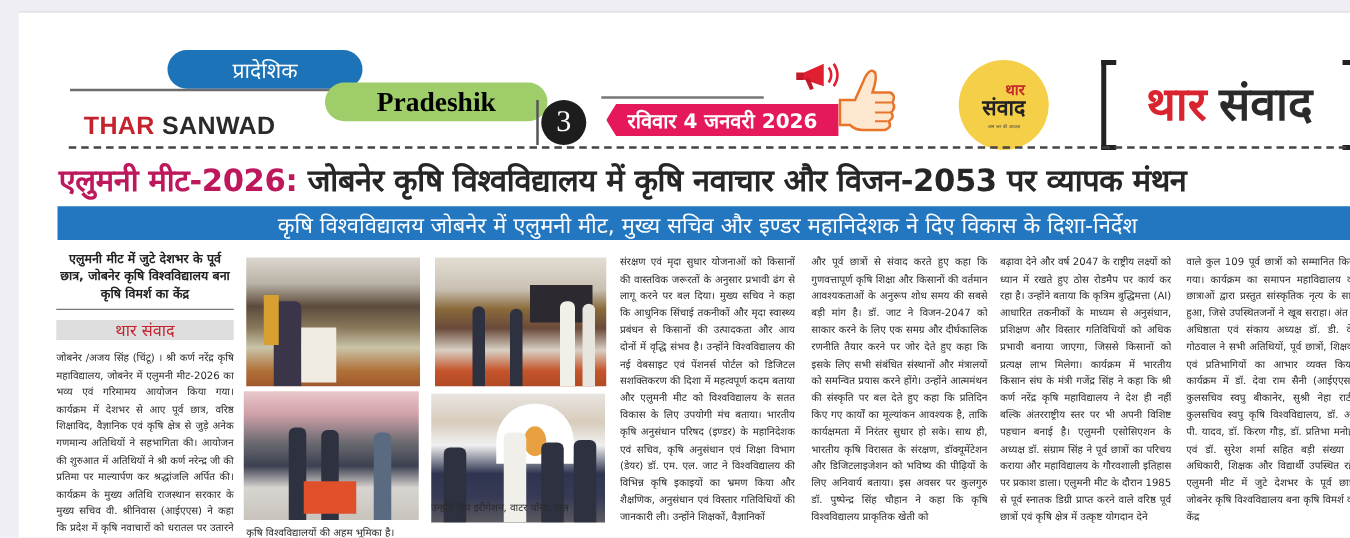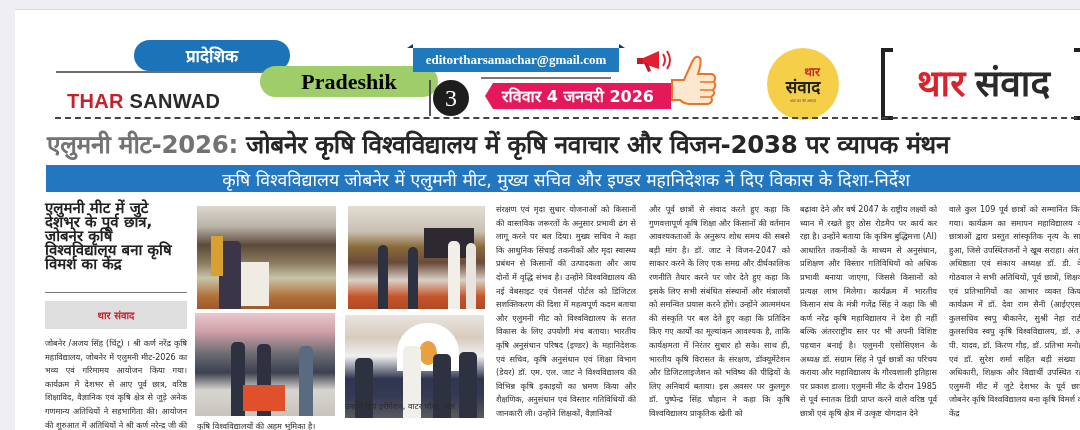--- a/index.html
+++ b/index.html
@@ -1,21 +1,21 @@
 <!DOCTYPE html>
 <html><head>
 <meta charset="utf-8">
 <style>
   * { box-sizing: border-box; margin: 0; padding: 0; }
   html, body { width: 1080px; height: 430px; overflow: hidden; background: #efeef4; }
   body { position: relative; font-family: "DejaVu Sans", sans-serif; }
   .page { position: absolute; left: 15px; top: 9px; width: 1065px; height: 421px; background: #ffffff; border-top: 1px solid #d8d8de; }
 
   
-  .pill-hindi { position: absolute; left: 119px; top: 30px; width: 156px; height: 31px; background: #1c73b8; border-radius: 16px; color: #fff; font-family: "DejaVu Sans", sans-serif; font-weight: bold; font-size: 17px; display: flex; align-items: center; justify-content: center; }
+  .pill-hindi { position: absolute; left: 119px; top: 30px; width: 156px; height: 31px; background: #1c73b8; border-radius: 16px; color: #fff; font-family: "DejaVu Sans", sans-serif; font-weight: normal; font-size: 17px; display: flex; align-items: center; justify-content: center; }
   .rule-under-pill { position: absolute; left: 41px; top: 61px; width: 228px; height: 2px; background: #6d6d6d; }
   .brand-en { position: absolute; left: 52px; top: 80px; font-family: Liberation Sans, sans-serif; font-weight: bold; font-size: 20px; letter-spacing: 0.3px; }
   .brand-en .red { color: #c4232d; }
   .brand-en .black { color: #2a2a2a; }
   .pill-en { position: absolute; left: 245px; top: 56px; width: 178px; height: 31px; background: #9fcd6a; border-radius: 16px; color: #000000; font-family: "Liberation Serif", serif; font-weight: bold; font-size: 22px; display: flex; align-items: center; justify-content: center; }
   .vsep { position: absolute; left: 414px; top: 70px; width: 2px; height: 36px; background: #555; }
   .page-num { position: absolute; left: 418px; top: 70px; width: 36px; height: 36px; border-radius: 50%; background: #1d1d1d; color: #fff; font-family: "Liberation Serif", serif; font-size: 24px; display: flex; align-items: center; justify-content: center; }
   .email-ribbon { position: absolute; left: 398px; top: 38px; width: 206px; height: 24px; background: #1e79bd; color: #fff; font-family: "Liberation Serif", serif; font-weight: bold; font-size: 13px; display: flex; align-items: center; justify-content: center; }
   .email-ribbon:before, .email-ribbon:after { content: ""; position: absolute; top: -4px; border-bottom: 4px solid #0e3e66; }
   .email-ribbon:before { left: -6px; border-left: 6px solid transparent; }
@@ -31,28 +31,28 @@
   .logo-box { position: absolute; left: 866px; top: 38px; width: 205px; height: 66px; display: flex; align-items: center; justify-content: center; font-weight: bold; font-size: 37px; }
   .logo-box:before, .logo-box:after { content: ""; position: absolute; top: 0; width: 8px; height: 64px; border: 4px solid #222; }
   .logo-box:before { left: 0; border-right: none; }
   .logo-box:after { right: 0; border-left: none; }
   .logo-box .red { color: #d9242f; margin-right: 10px; }
   .logo-box .black { color: #2a2a2a; }
   .dash-rule { position: absolute; left: 40px; top: 107px; width: 1032px; height: 0; border-top: 2px dashed #444; }
 
   
   .headline { position: absolute; left: 32px; top: 119px; width: 1040px; font-size: 24.5px; font-weight: bold; white-space: nowrap; letter-spacing: -0.3px; line-height: 32px; }
-  .headline .hl-red { color: #737373; }
+  .headline .hl-red { color: #be185d; }
   .headline .hl-black { color: #262626; }
   .subhead { position: absolute; left: 31px; top: 155px; width: 1040px; height: 27px; background: #2377c0; color: #fff; font-size: 17.5px; display: flex; align-items: center; justify-content: center; white-space: nowrap; }
 
   
   .left-col { position: absolute; left: 30px; top: 191px; width: 142px; }
-  .left-title { text-align: left; font-size: 15px; font-weight: bold; color: #222; line-height: 14px; padding-bottom: 21px; border-bottom: 1px solid #777; }
-  .byline-bar { margin-top: 8px; height: 28px; background: #dedede; display: flex; align-items: center; justify-content: center; font-size: 10px; font-weight: bold; color: #c4232d; }
+  .left-title { text-align: center; font-size: 10px; font-weight: bold; color: #222; line-height: 14px; padding-bottom: 4px; border-bottom: 1px solid #777; }
+  .byline-bar { margin-top: 8px; height: 16px; background: #dedede; display: flex; align-items: center; justify-content: center; font-size: 13px; font-weight: normal; color: #c4232d; }
   .body-text { font-size: 8.1px; line-height: 13.6px; color: #2b2b2b; text-align: justify; }
   .left-col .body-text { margin-top: 8px; }
 
   
   .photo { position: absolute; overflow: hidden; }
   .photo-1 { left: 182px; top: 196px; width: 139px; height: 103px; background: linear-gradient(180deg,#dcd6ce 0%,#b9b2a6 20%,#5c4a3c 38%,#8a7a5c 55%,#c9c4a8 70%,#b07038 88%,#a0582b 100%); }
   .photo-2 { left: 333px; top: 196px; width: 137px; height: 103px; background: linear-gradient(180deg,#e3ddd3 0%,#c8c0b2 25%,#8a6a3a 40%,#6a4a3a 55%,#d8d0c4 72%,#c5542a 88%,#b04a25 100%); }
   .photo-3 { left: 180px; top: 303px; width: 140px; height: 103px; background: linear-gradient(180deg,#e8c8cc 0%,#d0a0a8 18%,#6a6a70 40%,#3c4050 58%,#d8d4d0 75%,#c8c4bc 100%); }
   .photo-4 { left: 330px; top: 305px; width: 139px; height: 103px; background: linear-gradient(180deg,#e8e4e0 0%,#d8ccbc 22%,#f0f0f0 40%,#2f3550 62%,#363a55 80%,#5a5a60 100%); }
   .photo .fig { position: absolute; bottom: 0; background: #2e3140; border-radius: 5px 5px 0 0; }
@@ -75,21 +75,20 @@
 
   <div class="pill-hindi">प्रादेशिक</div>
   <div class="rule-under-pill"></div>
   <div class="brand-en">
     <span class="red">THAR</span>
     <span class="black">SANWAD</span>
   </div>
   <div class="pill-en">Pradeshik</div>
   <div class="vsep"></div>
   <div class="page-num">3</div>
-  <div class="email-ribbon">editortharsamachar@gmail.com</div>
   <div class="date-rule"></div>
   <div class="date-banner">रविवार 4 जनवरी 2026</div>
 
   <svg class="megaphone" viewBox="0 0 44 30">
     <path d="M6 13 L24 5 L24 23 L6 17 Z" fill="#e02030"></path>
     <rect x="2" y="12" width="6" height="6" fill="#c21a28"></rect>
     <path d="M9 17 L13 26 L16 25 L13 17 Z" fill="#c21a28"></path>
     <path d="M28 8 Q32 14 28 20" stroke="#e02030" stroke-width="2" fill="none"></path>
     <path d="M32 5 Q38 14 32 23" stroke="#e02030" stroke-width="2" fill="none"></path>
   </svg>
@@ -103,21 +102,21 @@
     <span class="b2">संवाद</span>
     <span class="b3">आम जन की आवाज़</span>
   </div>
   <div class="logo-box">
     <span class="red">थार</span>
     <span class="black">संवाद</span>
   </div>
   <div class="dash-rule"></div>
 
   <div class="headline">
-    <span class="hl-red">एलुमनी मीट-2026:</span><span class="hl-black"> जोबनेर कृषि विश्वविद्यालय में कृषि नवाचार और विजन-2038 पर व्यापक मंथन</span>
+    <span class="hl-red">एलुमनी मीट-2026:</span><span class="hl-black"> जोबनेर कृषि विश्वविद्यालय में कृषि नवाचार और विजन-2053 पर व्यापक मंथन</span>
   </div>
   <div class="subhead">कृषि विश्वविद्यालय जोबनेर में एलुमनी मीट, मुख्य सचिव और इण्डर महानिदेशक ने दिए विकास के दिशा-निर्देश</div>
 
   <div class="left-col">
     <div class="left-title">एलुमनी मीट में जुटे देशभर के पूर्व छात्र, जोबनेर कृषि विश्वविद्यालय बना कृषि विमर्श का केंद्र</div>
     <div class="byline-bar">थार संवाद</div>
     <div class="body-text">जोबनेर /अजय सिंह (चिंटू) । श्री कर्ण नरेंद्र कृषि महाविद्यालय, जोबनेर में एलुमनी मीट-2026 का भव्य एवं गरिमामय आयोजन किया गया। कार्यक्रम में देशभर से आए पूर्व छात्र, वरिष्ठ शिक्षाविद, वैज्ञानिक एवं कृषि क्षेत्र से जुड़े अनेक गणमान्य अतिथियों ने सहभागिता की। आयोजन की शुरुआत में अतिथियों ने श्री कर्ण नरेन्द्र जी की प्रतिमा पर माल्यार्पण कर श्रद्धांजलि अर्पित की। कार्यक्रम के मुख्य अतिथि राजस्थान सरकार के मुख्य सचिव वी. श्रीनिवास (आईएएस) ने कहा कि प्रदेश में कृषि नवाचारों को धरातल पर उतारने में</div>
   </div>
 
   <div class="photo photo-1">

